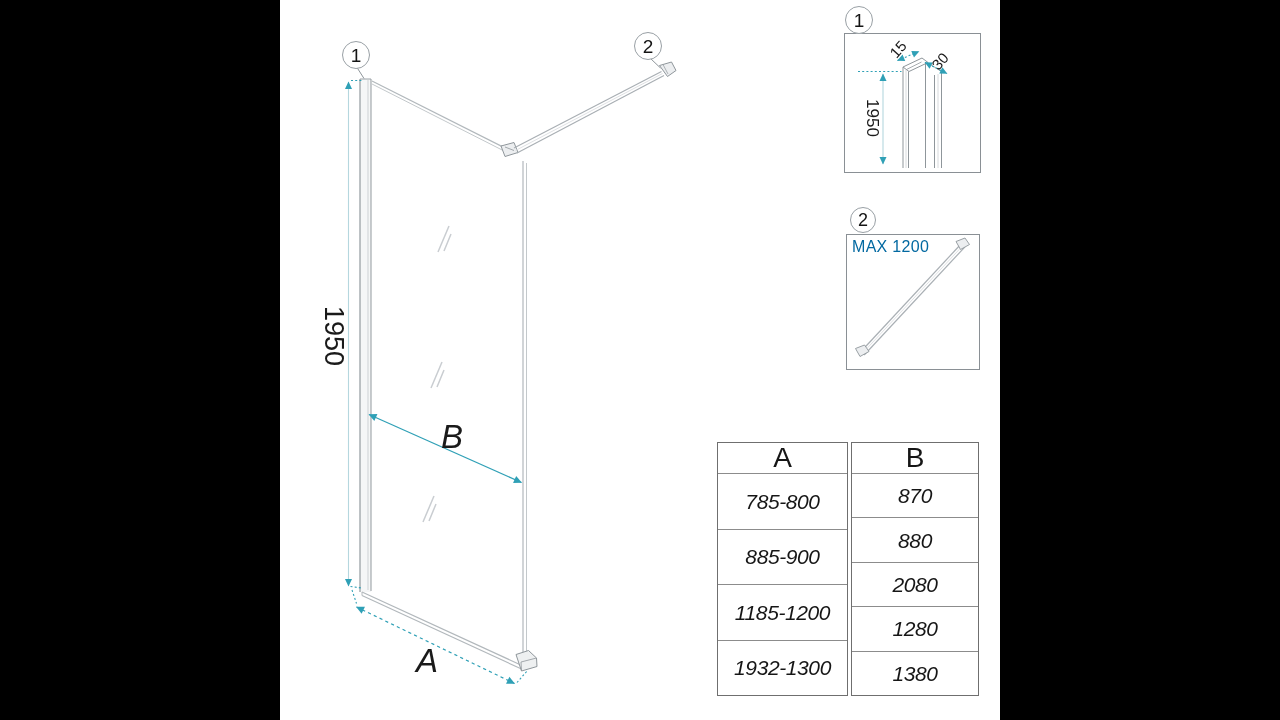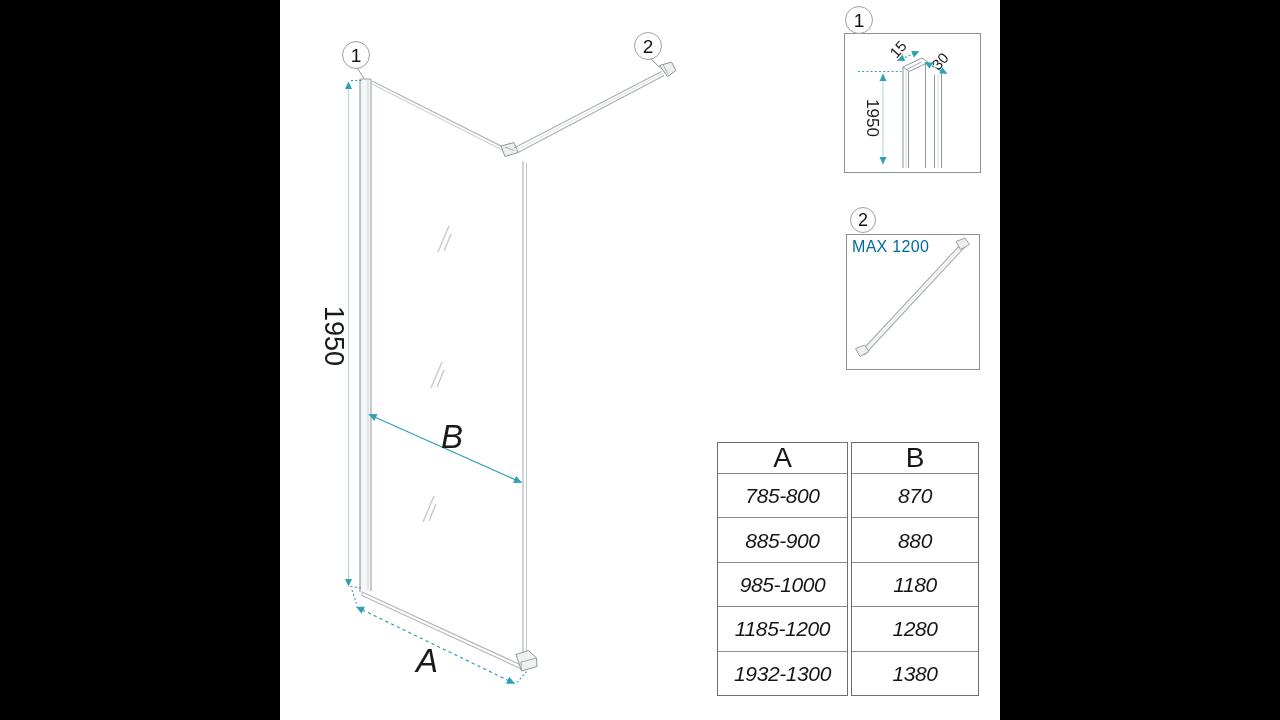--- a/index.html
+++ b/index.html
@@ -166,28 +166,27 @@
     <div class="detailbox" style="left:566px;top:234px;width:132px;height:134px;"></div>
     <div class="callout c24" style="left:570px;top:207px;">
       <span>2</span>
     </div>
     <span class="maxlbl" style="left:572px;top:238px;">MAX 1200</span>
 
     <div class="sizecol" style="left:437px;top:442px;width:129px;height:252px;">
       <div class="hdr">A</div>
       <div class="cell">785-800</div>
       <div class="cell">885-900</div>
-      <div class="cell">985-1000</div>
       <div class="cell">1185-1200</div>
       <div class="cell">1932-1300</div>
     </div>
 
     <div class="sizecol" style="left:571px;top:442px;width:126px;height:252px;">
       <div class="hdr">B</div>
       <div class="cell">870</div>
       <div class="cell">880</div>
-      <div class="cell">1180</div>
+      <div class="cell">2080</div>
       <div class="cell">1280</div>
       <div class="cell">1380</div>
     </div>
 
   </div>
 </div>
 
 </body></html>

